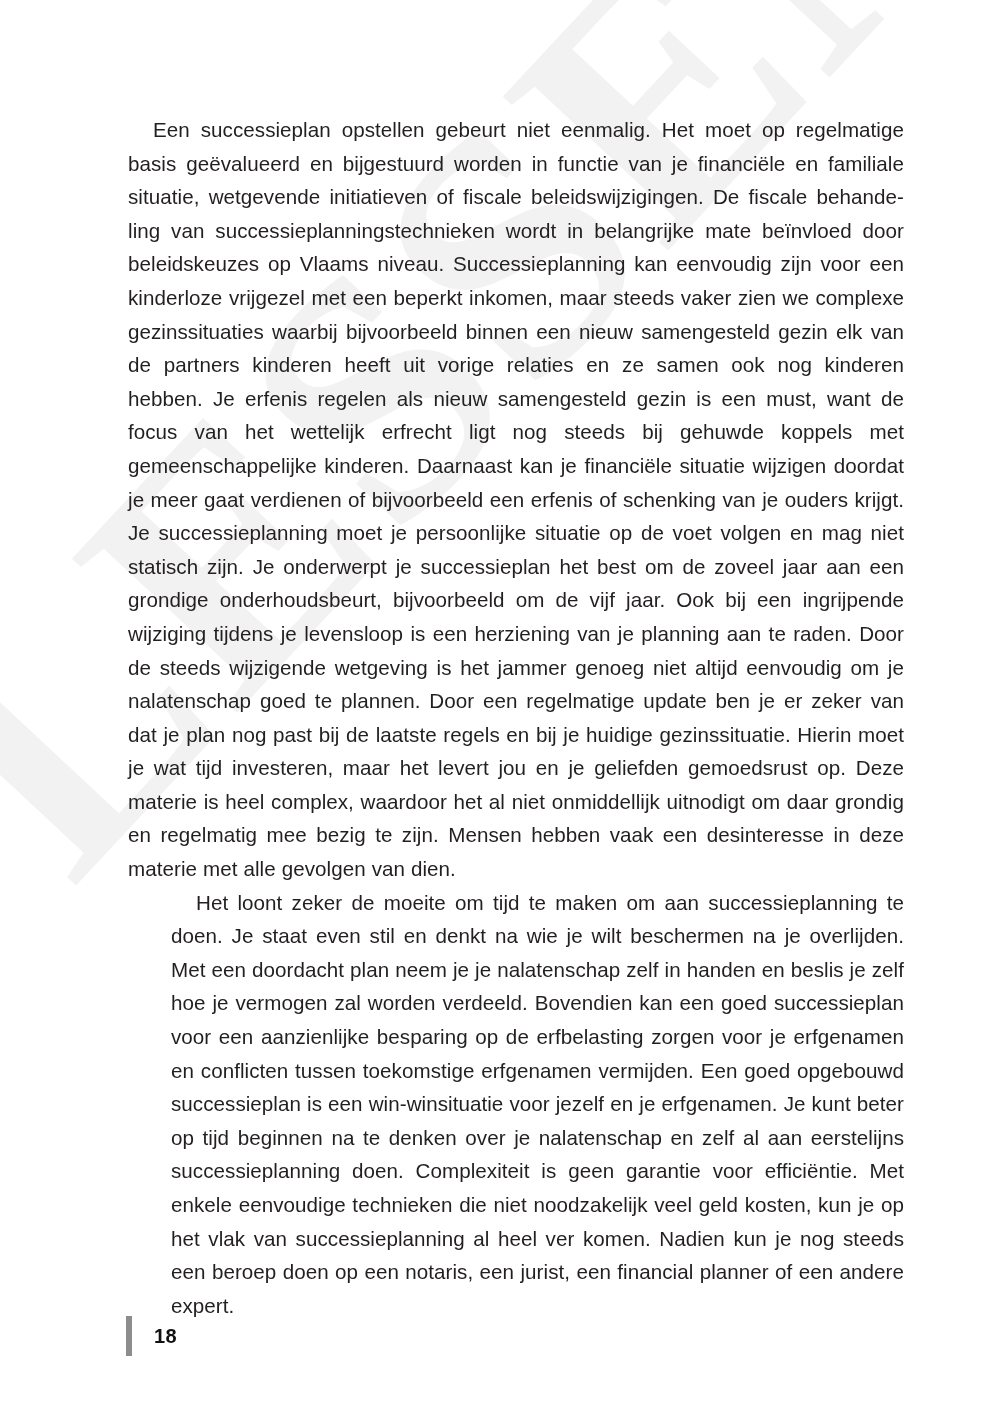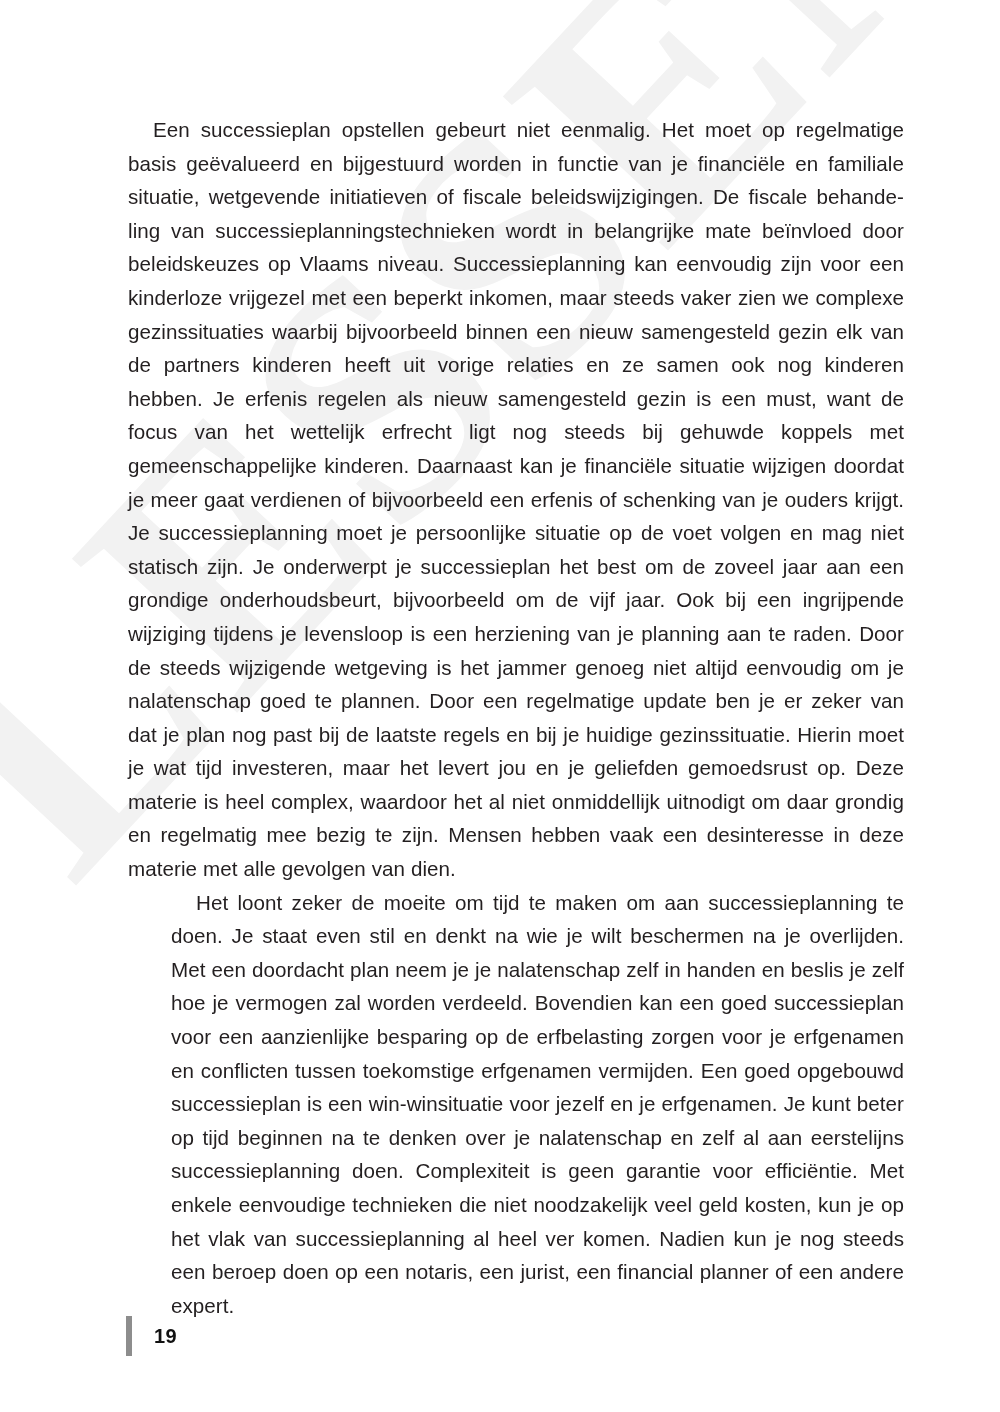--- a/index.html
+++ b/index.html
@@ -112,16 +112,16 @@
     <div id="watermark-text">LESSENBUNDEL</div>
   </div>
 
   <div id="content">
     <p class="body-paragraph">Een successieplan opstellen gebeurt niet eenmalig. Het moet op regelmatige basis geëvalueerd en bijgestuurd worden in functie van je financiële en familiale situatie, wetgevende initiatieven of fiscale beleidswijzigingen. De fiscale behande-ling van successieplanningstechnieken wordt in belangrijke mate beïnvloed door beleidskeuzes op Vlaams niveau. Successieplanning kan eenvoudig zijn voor een kinderloze vrijgezel met een beperkt inkomen, maar steeds vaker zien we complexe gezinssituaties waarbij bijvoorbeeld binnen een nieuw samengesteld gezin elk van de partners kinderen heeft uit vorige relaties en ze samen ook nog kinderen hebben. Je erfenis regelen als nieuw samengesteld gezin is een must, want de focus van het wettelijk erfrecht ligt nog steeds bij gehuwde koppels met gemeenschappelijke kinderen. Daarnaast kan je financiële situatie wijzigen doordat je meer gaat verdienen of bijvoorbeeld een erfenis of schenking van je ouders krijgt. Je successieplanning moet je persoonlijke situatie op de voet volgen en mag niet statisch zijn. Je onderwerpt je successieplan het best om de zoveel jaar aan een grondige onderhoudsbeurt, bijvoorbeeld om de vijf jaar. Ook bij een ingrijpende wijziging tijdens je levensloop is een herziening van je planning aan te raden. Door de steeds wijzigende wetgeving is het jammer genoeg niet altijd eenvoudig om je nalatenschap goed te plannen. Door een regelmatige update ben je er zeker van dat je plan nog past bij de laatste regels en bij je huidige gezinssituatie. Hierin moet je wat tijd investeren, maar het levert jou en je geliefden gemoedsrust op. Deze materie is heel complex, waardoor het al niet onmiddellijk uitnodigt om daar grondig en regelmatig mee bezig te zijn. Mensen hebben vaak een desinteresse in deze materie met alle gevolgen van dien.</p>
     <p class="body-paragraph last-line-natural">Het loont zeker de moeite om tijd te maken om aan successieplanning te doen. Je staat even stil en denkt na wie je wilt beschermen na je overlijden. Met een doordacht plan neem je je nalatenschap zelf in handen en beslis je zelf hoe je vermogen zal worden verdeeld. Bovendien kan een goed successieplan voor een aanzienlijke besparing op de erfbelasting zorgen voor je erfgenamen en conflicten tussen toekomstige erfgenamen vermijden. Een goed opgebouwd successieplan is een win-winsituatie voor jezelf en je erfgenamen. Je kunt beter op tijd beginnen na te denken over je nalatenschap en zelf al aan eerstelijns successieplanning doen. Complexiteit is geen garantie voor efficiëntie. Met enkele eenvoudige technieken die niet noodzakelijk veel geld kosten, kun je op het vlak van successieplanning al heel ver komen. Nadien kun je nog steeds een beroep doen op een notaris, een jurist, een financial planner of een andere expert.</p>
   </div>
 
   <div id="page-footer">
     <span id="folio-rule"></span>
-    <span id="folio-number">19</span>
+    <span id="folio-number">18</span>
   </div>
 
 </div>
 
 </body></html>

